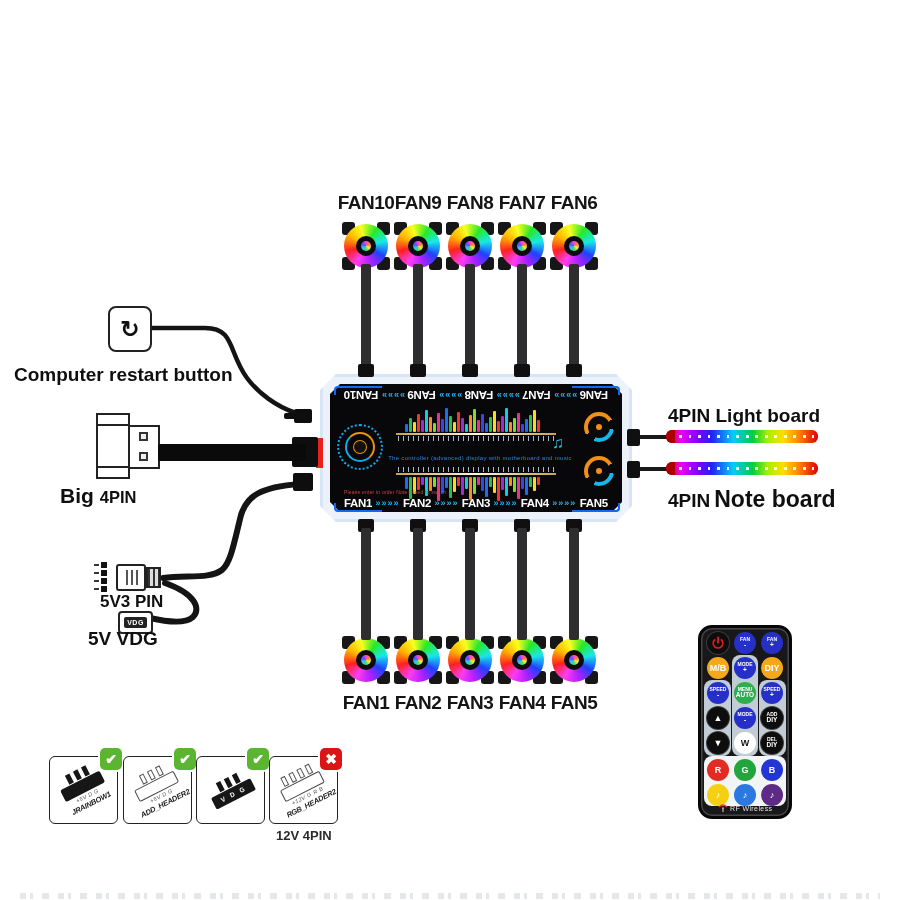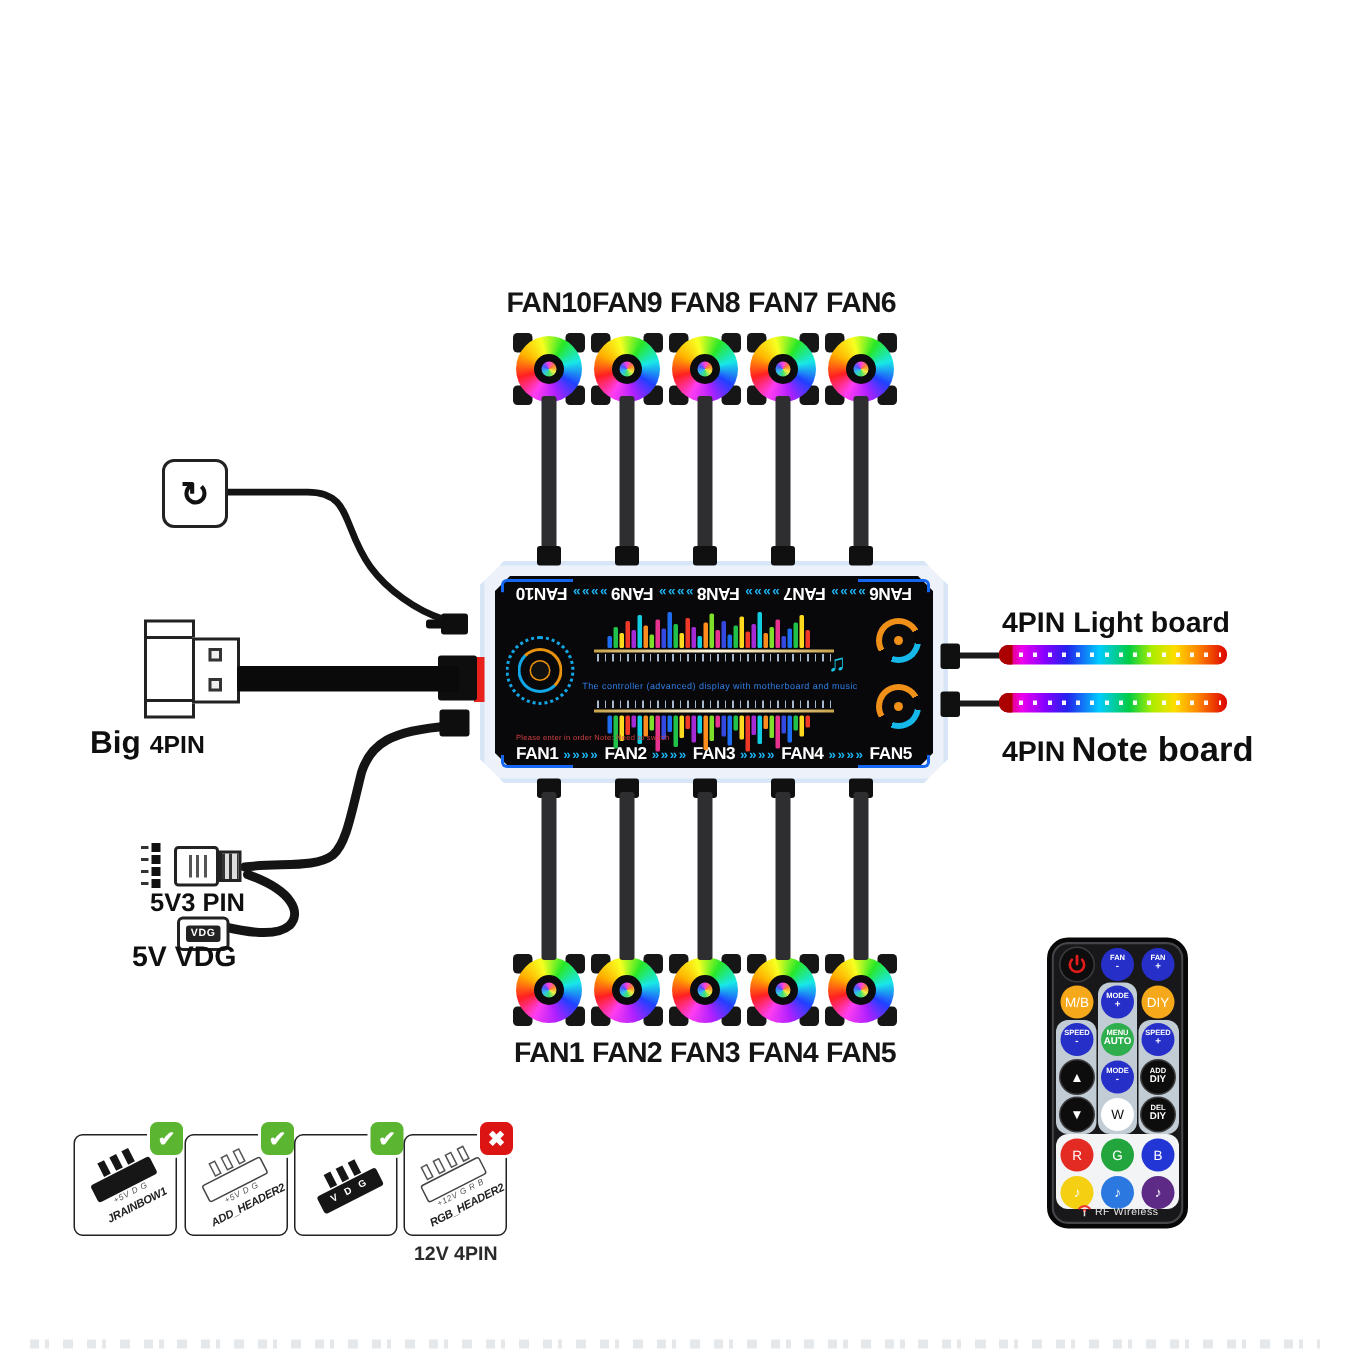--- a/index.html
+++ b/index.html
@@ -92,21 +92,21 @@
   
   .remote{left:698px;top:625px;width:88px;height:188px;background:#18181a;border:3px solid #070707;border-radius:14px;
     box-shadow:inset 0 0 0 1.5px #46464a;box-sizing:content-box;}
   .rpanel{position:absolute;border-radius:8px;background:#c2ccd4;}
   .rpanel.white{background:#f2f4f6;}
   .rrow{position:absolute;left:0;width:100%;display:flex;justify-content:center;gap:5px;}
   .rbtn{width:22px;height:22px;border-radius:50%;display:flex;flex-direction:column;align-items:center;justify-content:center;
     color:#fff;line-height:1;box-sizing:border-box;}
   .rbtn .l1{font-size:5px;font-weight:bold;letter-spacing:0;}
   .rbtn .l2{font-size:6.5px;font-weight:bold;}
-  .rbtn.one .l1{font-size:9px;font-weight:normal;}
+  .rbtn.one .l1{font-size:9px;font-weight:bold;}
   .c-blue{background:#2630c8;} .c-orange{background:#f5a819;} .c-green{background:#2fae4e;}
   .c-black{background:#0d0d0d;box-shadow:0 0 0 1px #3c3c3e;} .c-white{background:#fff;color:#111;}
   .c-red{background:#e32b24;} .c-green2{background:#21a53c;} .c-blue2{background:#2136d4;}
   .c-yellow{background:#f5d012;} .c-lightblue{background:#2a78e0;} .c-purple{background:#5d2a86;}
   .c-power{background:#0d0d0d;box-shadow:0 0 0 1px #3c3c3e;}
   .rbrand{position:absolute;left:0;right:0;bottom:4px;text-align:center;color:#e6e6e6;font-size:7px;letter-spacing:.4px;}
   .rbrand svg{vertical-align:-1px;}
 
   
   .cbox{position:absolute;width:67px;height:66px;border:1.5px solid #222;border-radius:6px;background:#fff;}
@@ -256,20 +256,21 @@
   <div class="abs dial" style="left:584px;top:456px;"></div>
 
   <div class="abs plug" style="left:294px;top:409px;width:18px;height:14px;"></div>
   <div class="abs plug" style="left:284px;top:413px;width:12px;height:6px;"></div>
   <div class="abs plug" style="left:292px;top:437px;width:26px;height:30px;"></div>
   <div class="abs plug" style="left:293px;top:473px;width:20px;height:18px;"></div>
 
   <div class="abs restart-btn">
       <span>↻</span>
     </div>
+  <div class="abs txt-restart">Computer restart button</div>
 
   <div class="abs molex-shell"></div>
   <div class="abs molex-plug"></div>
   <div class="abs molex-pin" style="left:139px;top:432px;position:absolute;"></div>
   <div class="abs molex-pin" style="left:139px;top:452px;position:absolute;"></div>
   <div class="abs big-cable"></div>
   <div class="abs txt-big4pin">
     <span class="w1">Big</span><span class="w2">4PIN</span>
   </div>
 

